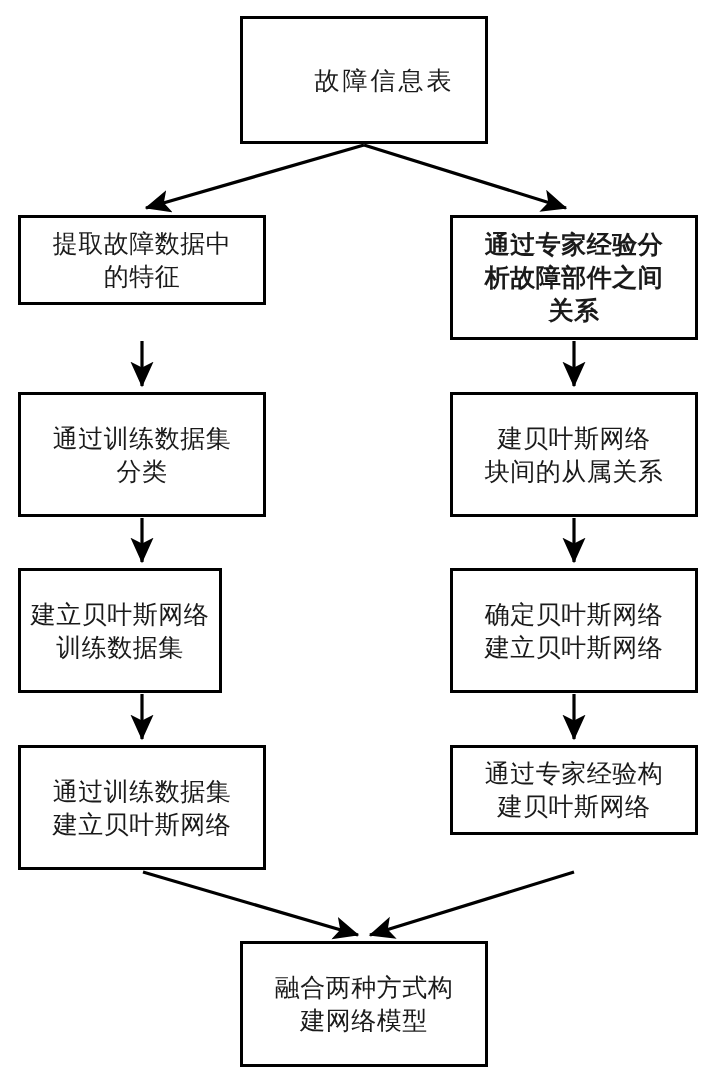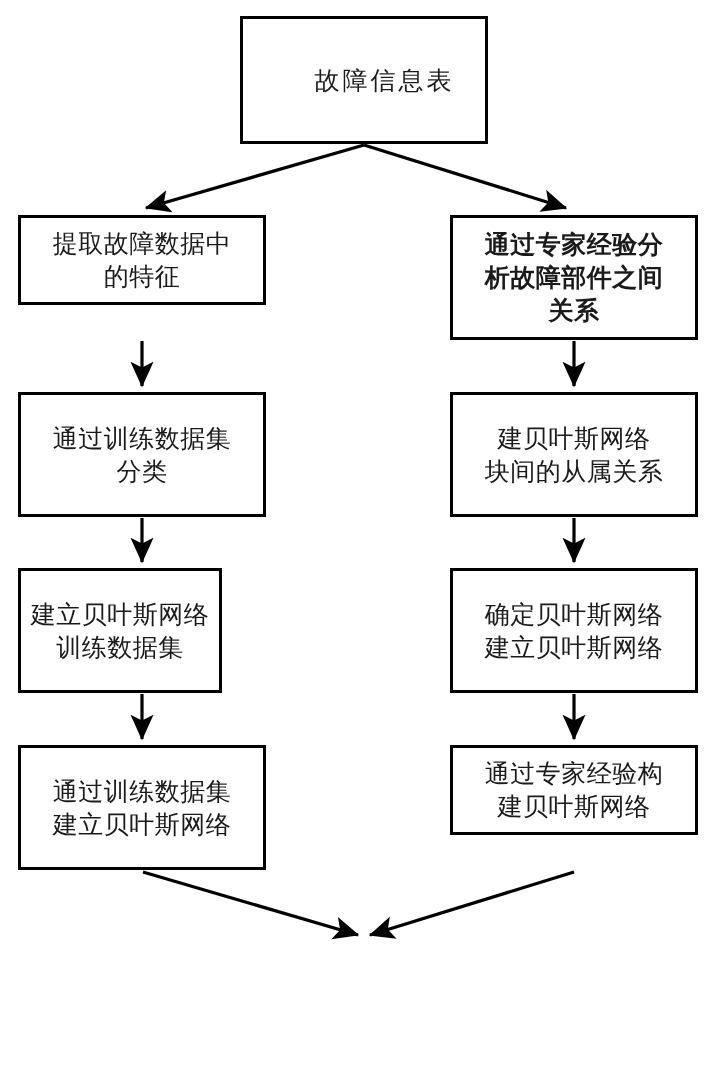--- a/index.html
+++ b/index.html
@@ -131,14 +131,18 @@
   <div class="node" id="node-l4">
     <span class="node-label">通过训练数据集
 建立贝叶斯网络</span>
   </div>
 
   <div class="node" id="node-r4">
     <span class="node-label">通过专家经验构
 建贝叶斯网络</span>
   </div>
 
+  <div class="node" id="node-merge">
+    <span class="node-label">融合两种方式构
+建网络模型</span>
+  </div>
 
 </div>
 
 </body></html>

